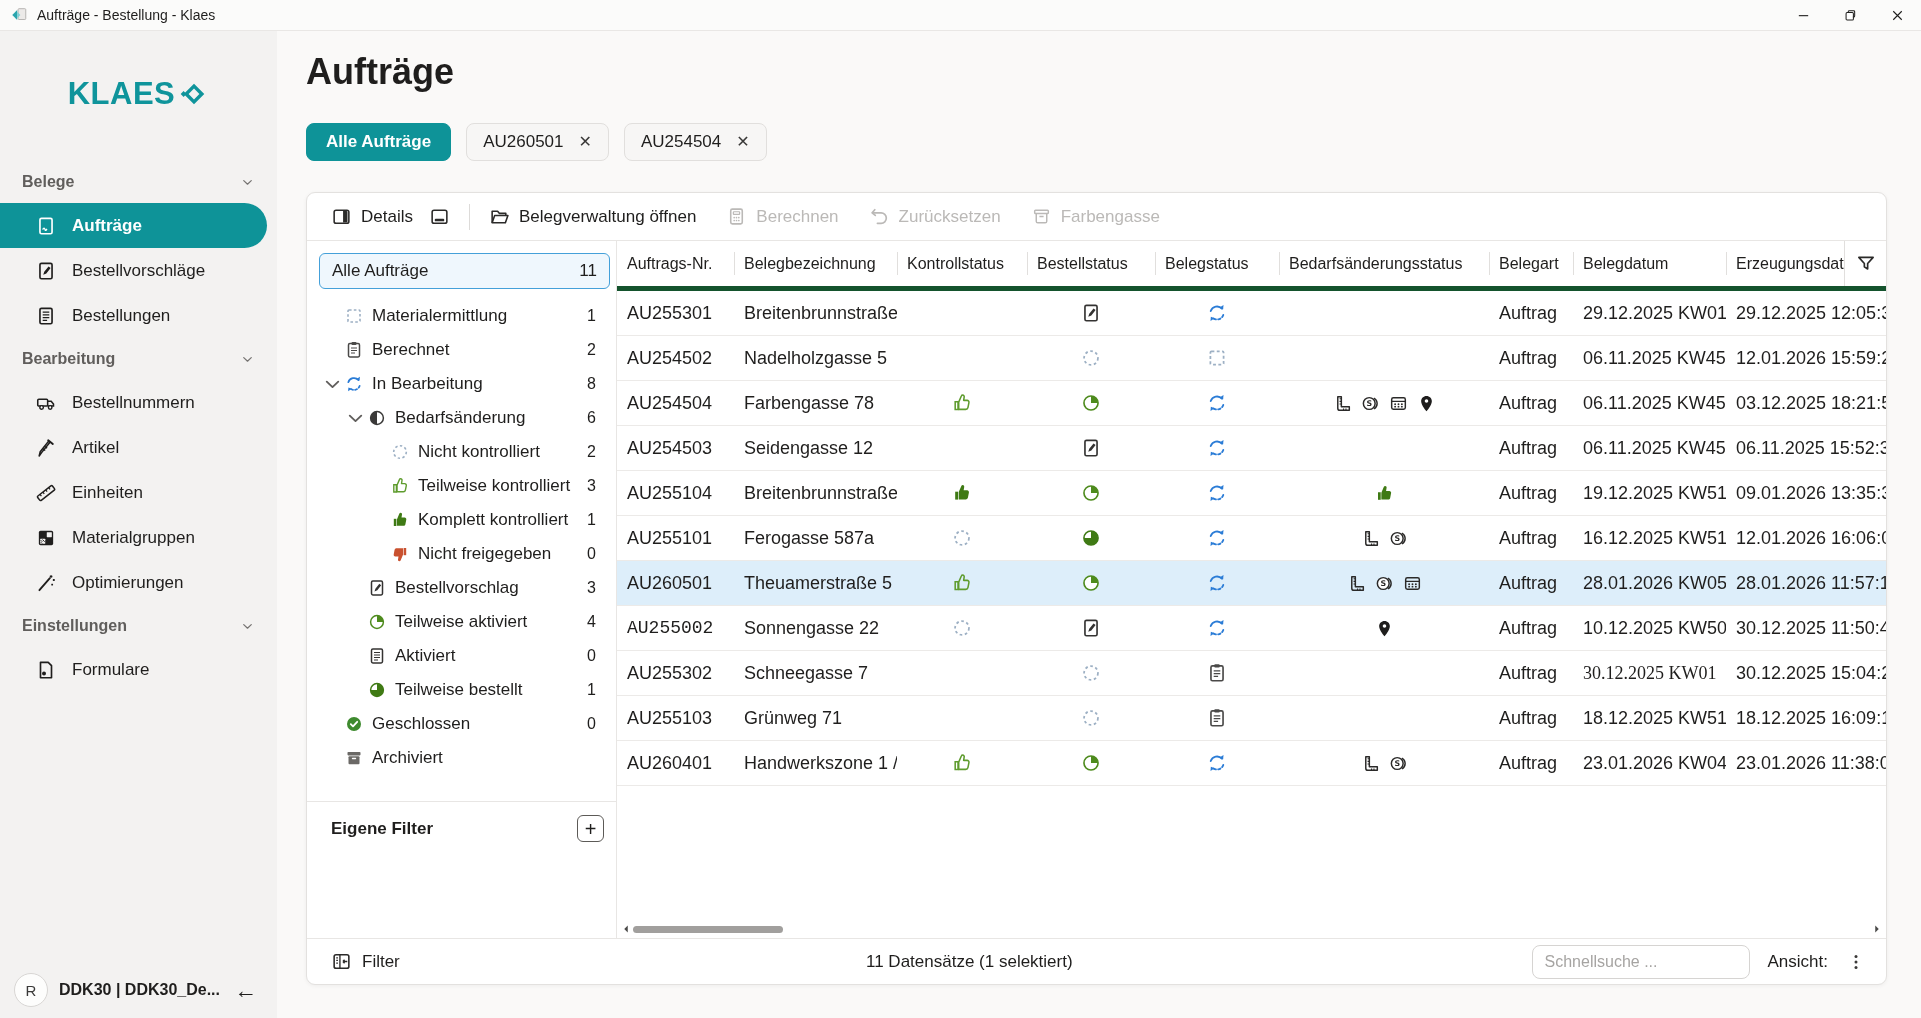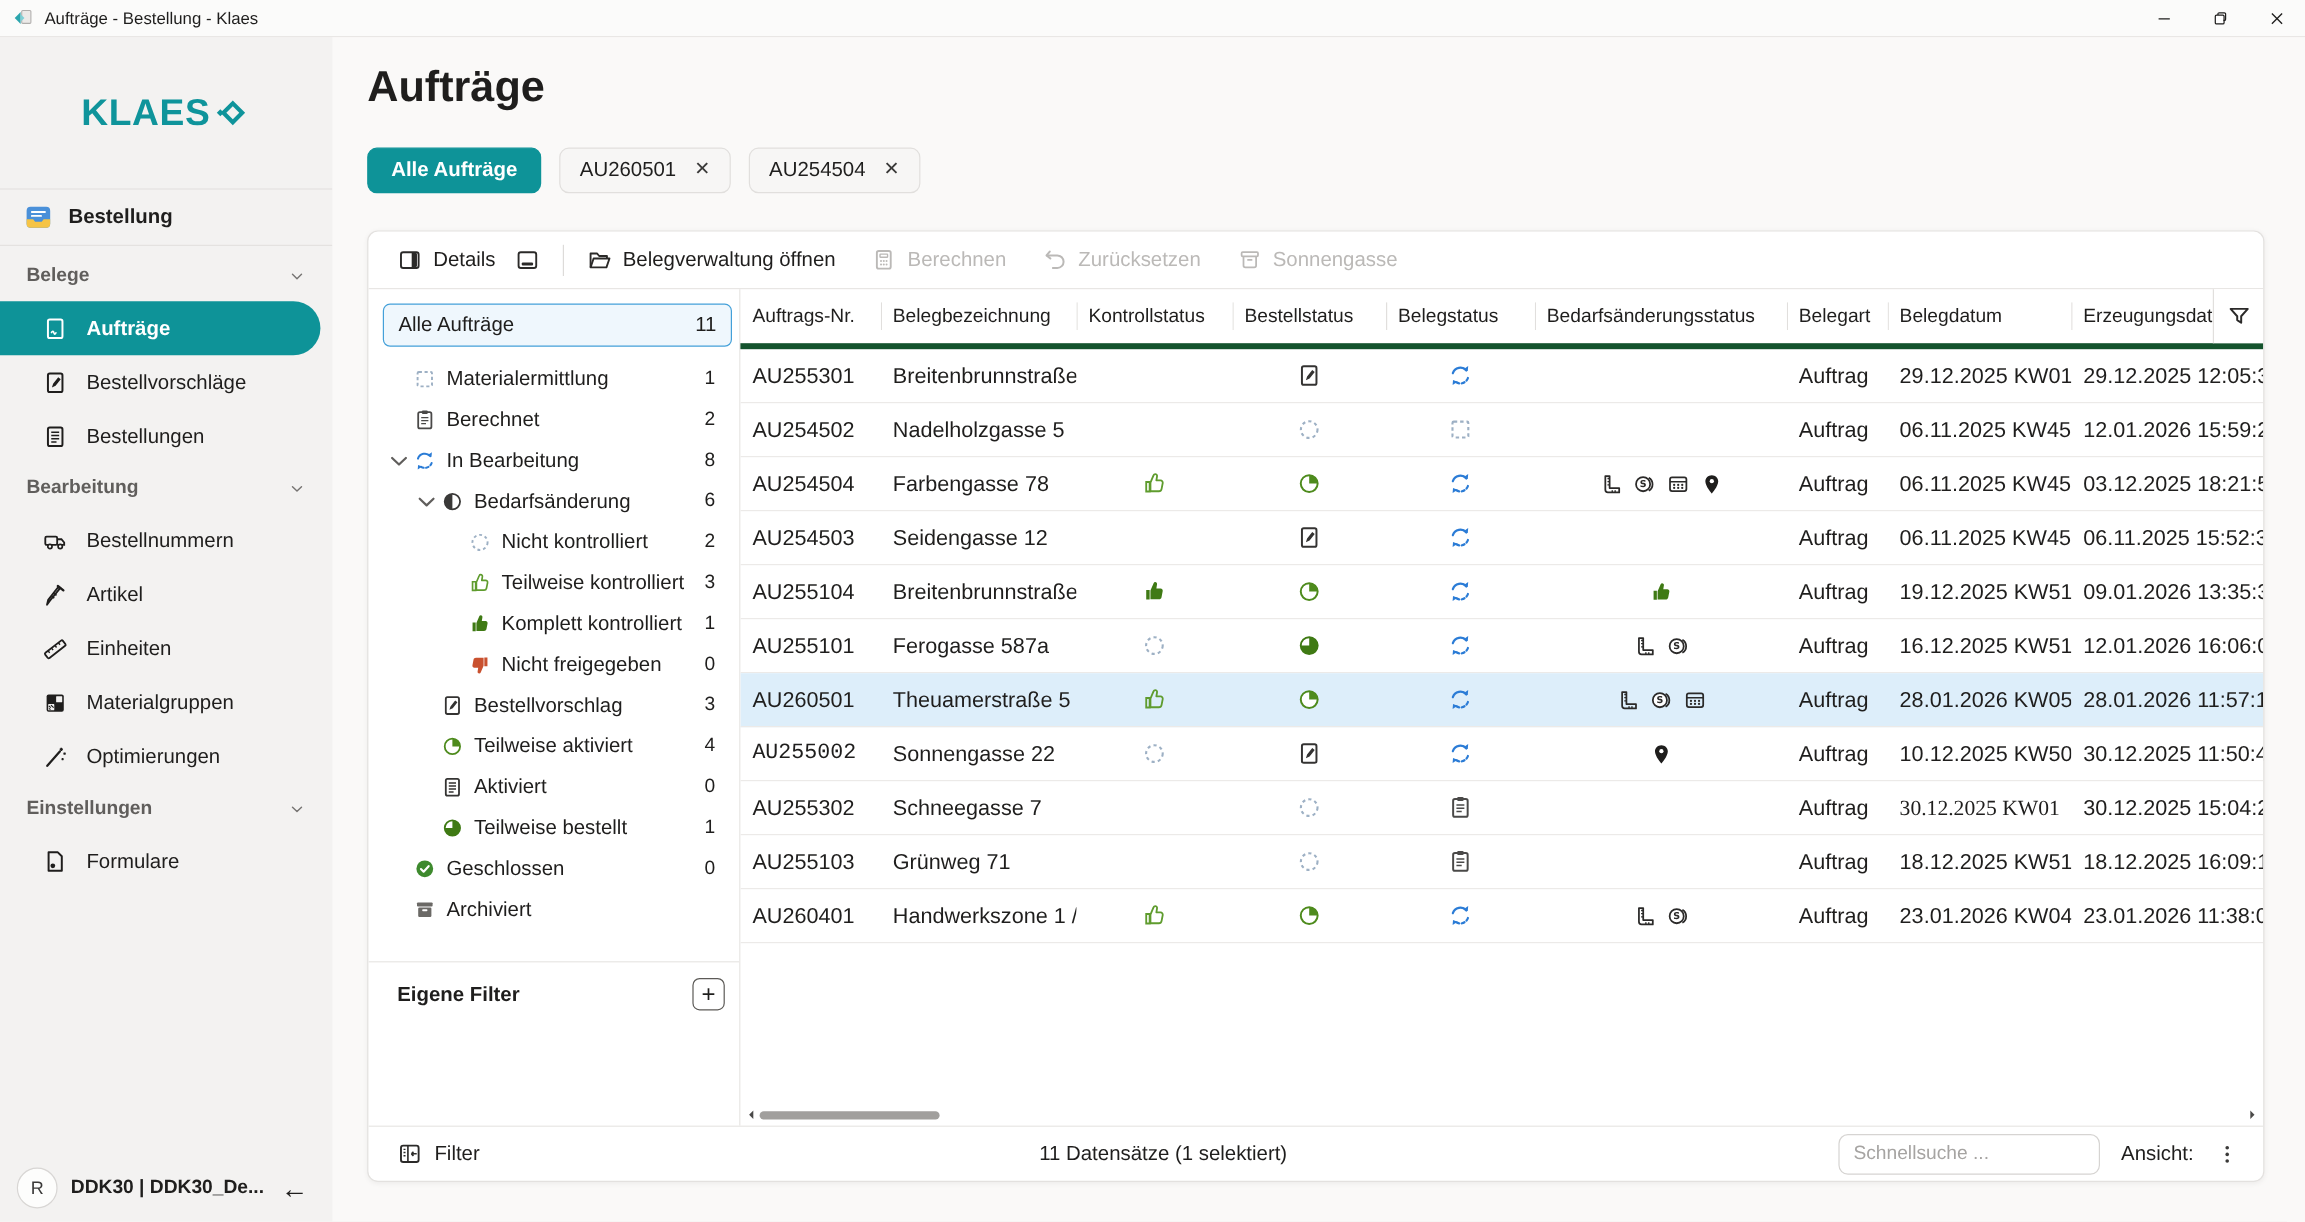--- a/index.html
+++ b/index.html
@@ -135,30 +135,20 @@
   <div class="sidebar">
     <div class="logo">
       <span class="k">KLAES</span>
       <span class="ic" id="ic-logo">
           <svg viewBox="0 0 26 26" xmlns="http://www.w3.org/2000/svg">
             <rect x="8.2" y="8.2" width="9.6" height="9.6" transform="rotate(45 13 13)" fill="none" stroke="#0f949b" stroke-width="3"></rect>
             <rect x="2.2" y="11.2" width="3.6" height="3.6" transform="rotate(45 4 13)" fill="#0f949b"></rect>
           </svg>
         </span>
     </div>
-    <div class="module">
-      <span class="ic" id="ic-module">
-          <svg viewBox="0 0 22 22" xmlns="http://www.w3.org/2000/svg">
-            <rect x="2" y="3" width="18" height="16" rx="3" fill="#4a90d9"></rect>
-            <path d="M2 12.5h5l1.5 2h5l1.5-2h5V16a3 3 0 0 1-3 3H5a3 3 0 0 1-3-3z" fill="#f6c445"></path>
-            <path d="M6 7h10M6 10h7" stroke="#fff" stroke-width="1.5" stroke-linecap="round"></path>
-          </svg>
-        </span>
-      <span>Bestellung</span>
-    </div>
     <div class="nav" id="side-nav">
         <div class="grp">
           <span>Belege</span>
           <span class="ic ">
             <svg viewBox="0 0 20 20" xmlns="http://www.w3.org/2000/svg">
               <path d="M5 7.5L10 12.3l5-4.8" fill="none" stroke="#605e5c" stroke-width="1.6" stroke-linecap="round" stroke-linejoin="round"></path>
             </svg>
           </span>
         </div>
         <div class="side-item active">
@@ -345,21 +335,21 @@
         </div>
         <span class="tb-gap-lg"></span>
         <div class="tb-btn disabled">
           <span class="ic" id="ic-arch">
               <svg viewBox="0 0 20 20" xmlns="http://www.w3.org/2000/svg">
                 <rect x="3.5" y="4" width="13" height="3.2" rx=".8" fill="none" stroke="currentColor" stroke-width="1.4"></rect>
                 <path d="M5 7.4v7.1A1.5 1.5 0 0 0 6.5 16h7a1.5 1.5 0 0 0 1.5-1.5V7.4" fill="none" stroke="currentColor" stroke-width="1.4"></path>
                 <path d="M8 10h4" stroke="currentColor" stroke-width="1.4"></path>
               </svg>
             </span>
-          <span>Sonnengasse</span>
+          <span>Farbengasse</span>
         </div>
       </div>
 
       <div class="cbody">
         <div class="tree">
           <div class="tree-head">
             <span>Alle Aufträge</span>
             <span class="cnt">11</span>
           </div>
           <div id="tree-items">

